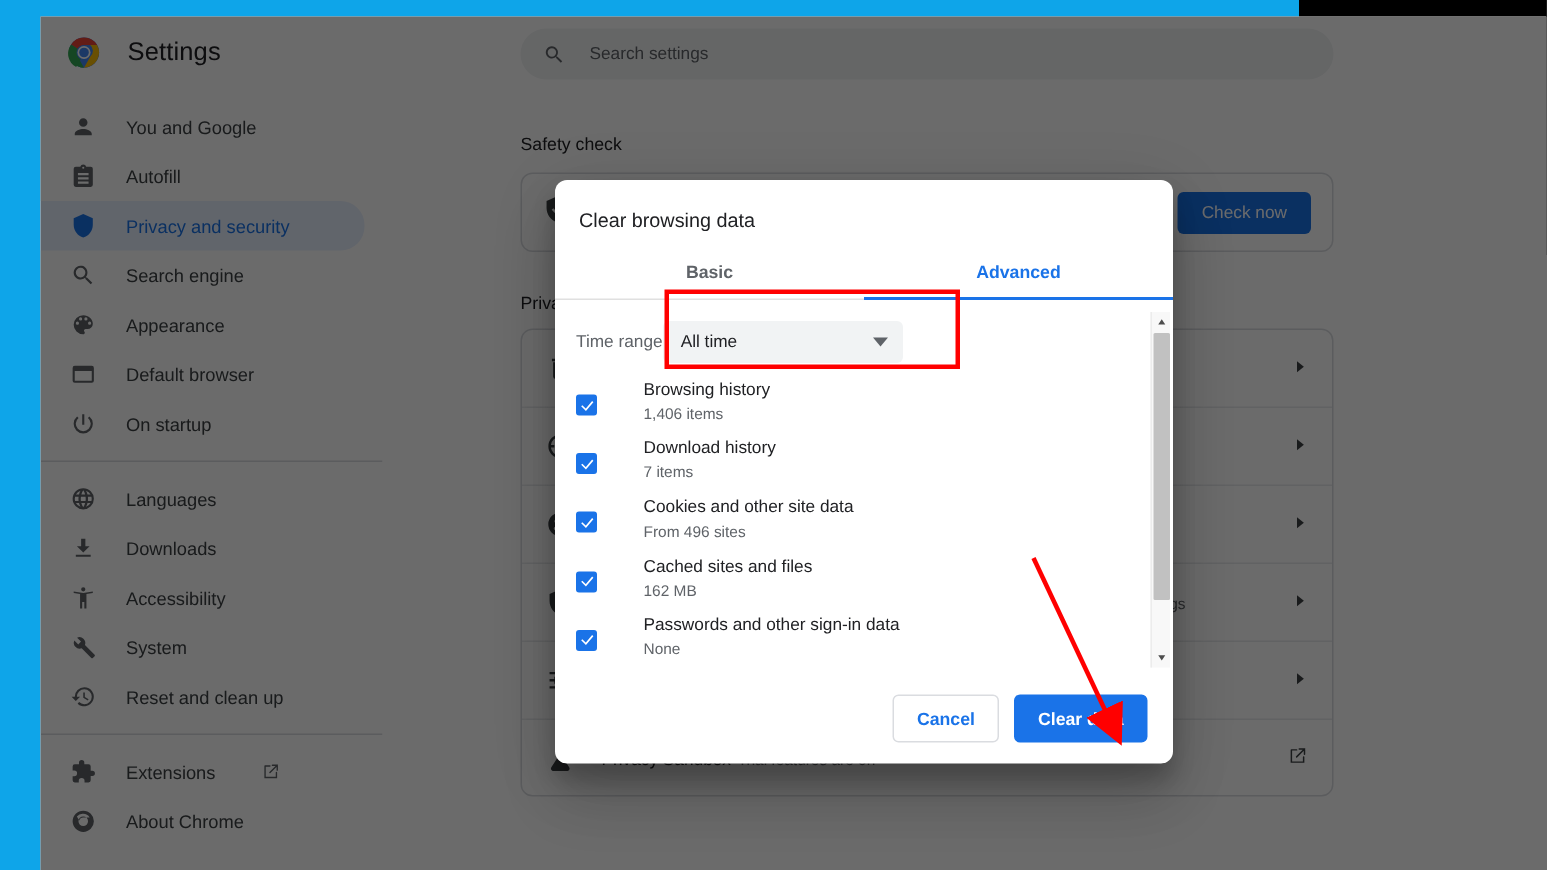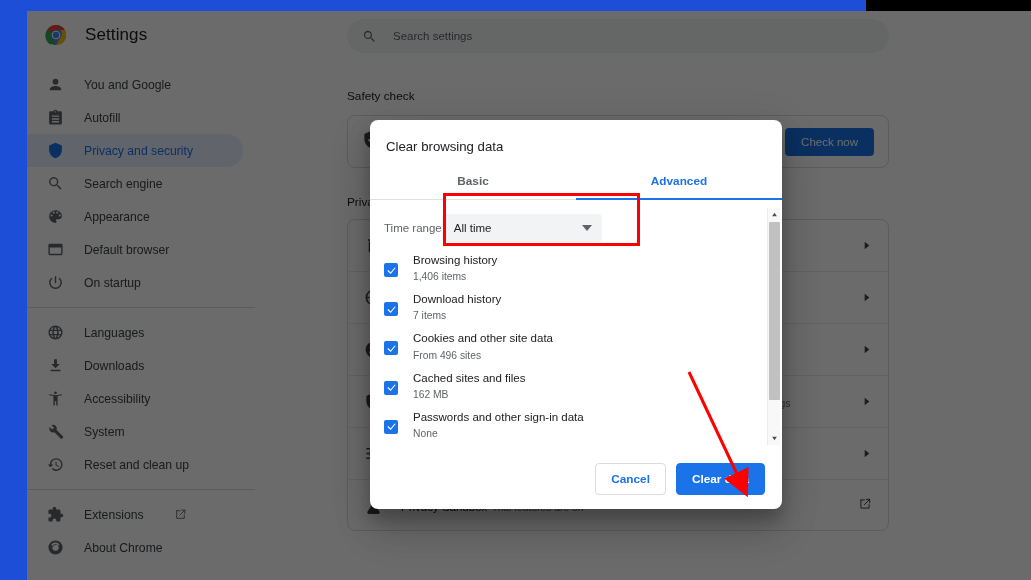--- a/index.html
+++ b/index.html
@@ -2,21 +2,21 @@
 <html><head>
 <meta charset="utf-8">
 <style>
   * { box-sizing: border-box; margin: 0; padding: 0; }
   html, body {
     width: 1031px; height: 580px;
     background: #000;
     font-family: "Liberation Sans", sans-serif;
     overflow: hidden;
   }
-  #root { position: relative; width: 866px; height: 580px; background: #1d4ed8; }
+  #root { position: relative; width: 866px; height: 580px; background: #0ea5e9; }
 
   
   #page {
     position: absolute;
     left: 27px; top: 11px;
     width: 1004px; height: 569px;
     background: #ffffff;
     overflow: hidden;
   }
   
@@ -155,21 +155,21 @@
     width: 160px; height: 28px;
     background: #f1f3f4; border: none; border-radius: 4px;
     display: flex; align-items: center; justify-content: space-between;
     padding: 0 10px 0 12px; cursor: pointer;
   }
   .tr-select .tr-val { font-size: 11.5px; color: #202124; }
   .tr-caret { width: 0; height: 0; border-left: 5px solid transparent;
     border-right: 5px solid transparent; border-top: 6px solid #5f6368; }
 
   .chk-list { padding: 7px 0 0 14px; }
-  .chk-row { display: flex; gap: 15px; padding: 5px 0 6px 0; align-items: flex-start; }
+  .chk-row { display: flex; gap: 31px; padding: 5px 0 6px 0; align-items: flex-start; }
   .chk-box {
     width: 14px; height: 14px; flex: 0 0 14px;
     background: #1a73e8; border-radius: 2px;
     display: flex; align-items: center; justify-content: center;
     margin-top: 9px; cursor: pointer;
   }
   .chk-box svg { width: 11px; height: 11px; stroke: #fff; stroke-width: 2.4; fill: none; }
   .chk-label { font-size: 11.5px; color: #202124; line-height: 1.15; }
   .chk-sub { font-size: 10.3px; color: #5f6368; margin-top: 4px; }
 

